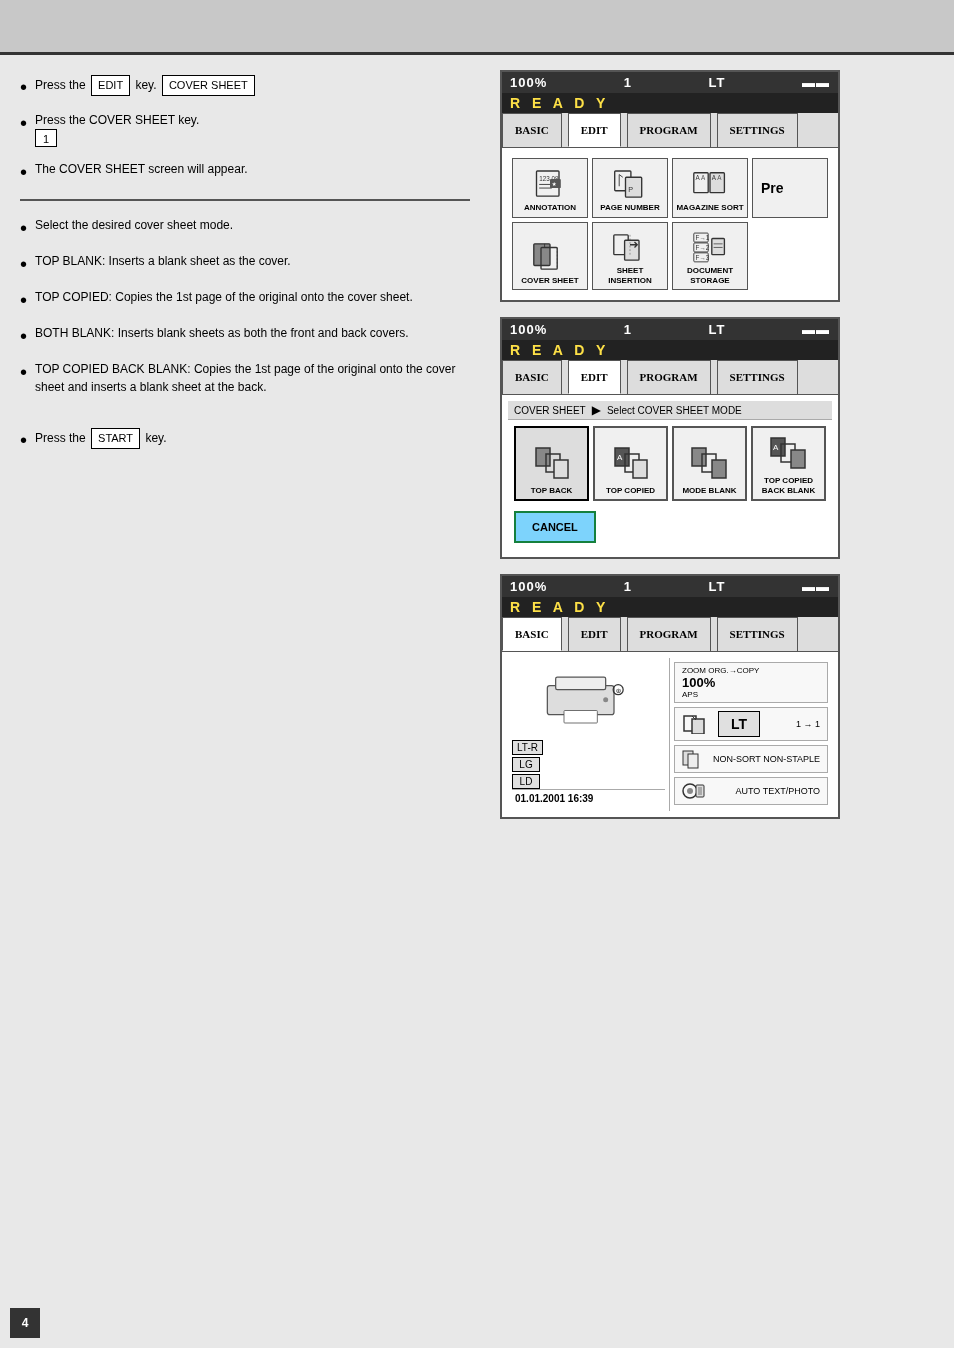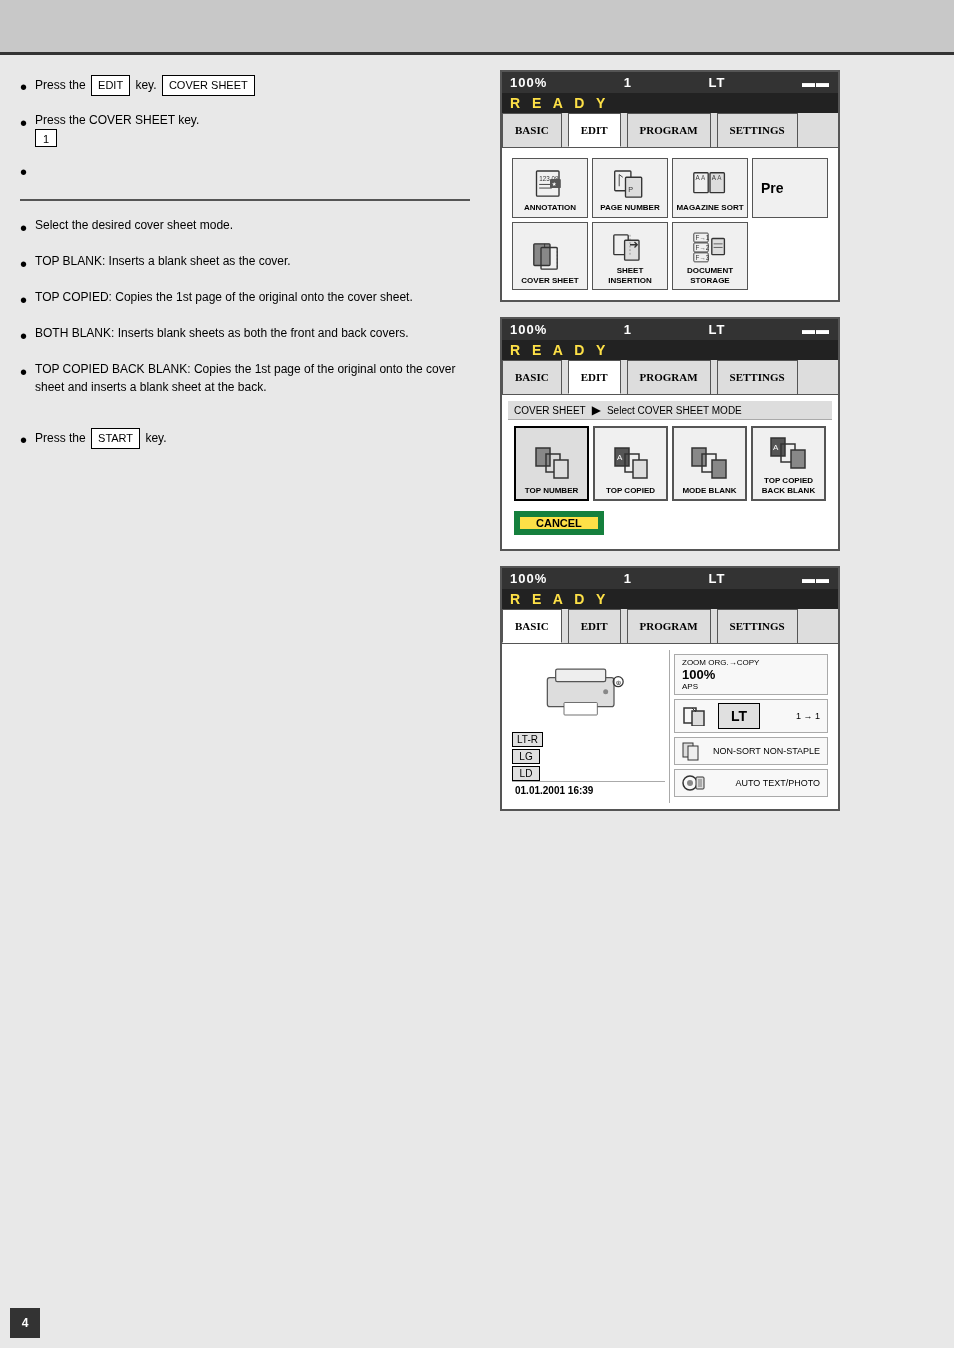--- a/index.html
+++ b/index.html
@@ -244,25 +244,25 @@
       align-items: center;
       justify-content: flex-end;
     }
 
     .cover-option.selected {
       border: 2px solid #000;
       background: #ddd;
     }
 
     .cancel-btn {
-      border: 6px solid #15803d;
-      padding: 0 16px;
+      border: 2px solid #15803d;
+      padding: 8px 16px;
       font-size: 11px;
       font-weight: bold;
-      background: #fde047;
+      background: #7dd3fc;
       cursor: pointer;
       display: inline-block;
       margin: 4px 6px 8px;
     }
 
     
     .status-screen-body {
       display: grid;
       grid-template-columns: 1fr 1fr;
       gap: 0;
@@ -389,20 +389,21 @@
         <span class="bullet">•</span>
         <span class="bullet-text">
           Press the COVER SHEET key.
           <br>
           <span class="sub-number">1</span>
         </span>
       </div>
 
       <div class="bullet-item">
         <span class="bullet">•</span>
+        <span class="bullet-text">The COVER SHEET screen will appear.</span>
       </div>
 
       <div class="section-divider"></div>
 
       <div class="bullet-item">
         <span class="bullet">•</span>
         <span class="bullet-text">Select the desired cover sheet mode.</span>
       </div>
 
       <div class="bullet-item">
@@ -566,21 +567,21 @@
           <div class="cover-options">
 
             <div class="cover-option selected">
               <div class="icon-area">
                 <svg width="40" height="40" viewBox="0 0 40 40">
                   <rect x="4" y="4" width="14" height="18" fill="#888" stroke="#333" stroke-width="1.5"></rect>
                   <rect x="14" y="10" width="14" height="18" fill="none" stroke="#333" stroke-width="1.5"></rect>
                   <rect x="22" y="16" width="14" height="18" fill="#ddd" stroke="#333" stroke-width="1.5"></rect>
                 </svg>
               </div>
-              <span class="func-item-label">TOP NUMBER</span>
+              <span class="func-item-label">TOP BACK</span>
             </div>
 
             <div class="cover-option">
               <div class="icon-area">
                 <svg width="40" height="40" viewBox="0 0 40 40">
                   <rect x="4" y="4" width="14" height="18" fill="#555" stroke="#333" stroke-width="1.5"></rect>
                   <text x="6" y="16" font-size="8" fill="#fff">A</text>
                   <rect x="14" y="10" width="14" height="18" fill="none" stroke="#333" stroke-width="1.5"></rect>
                   <rect x="22" y="16" width="14" height="18" fill="#ddd" stroke="#333" stroke-width="1.5"></rect>
                 </svg>

